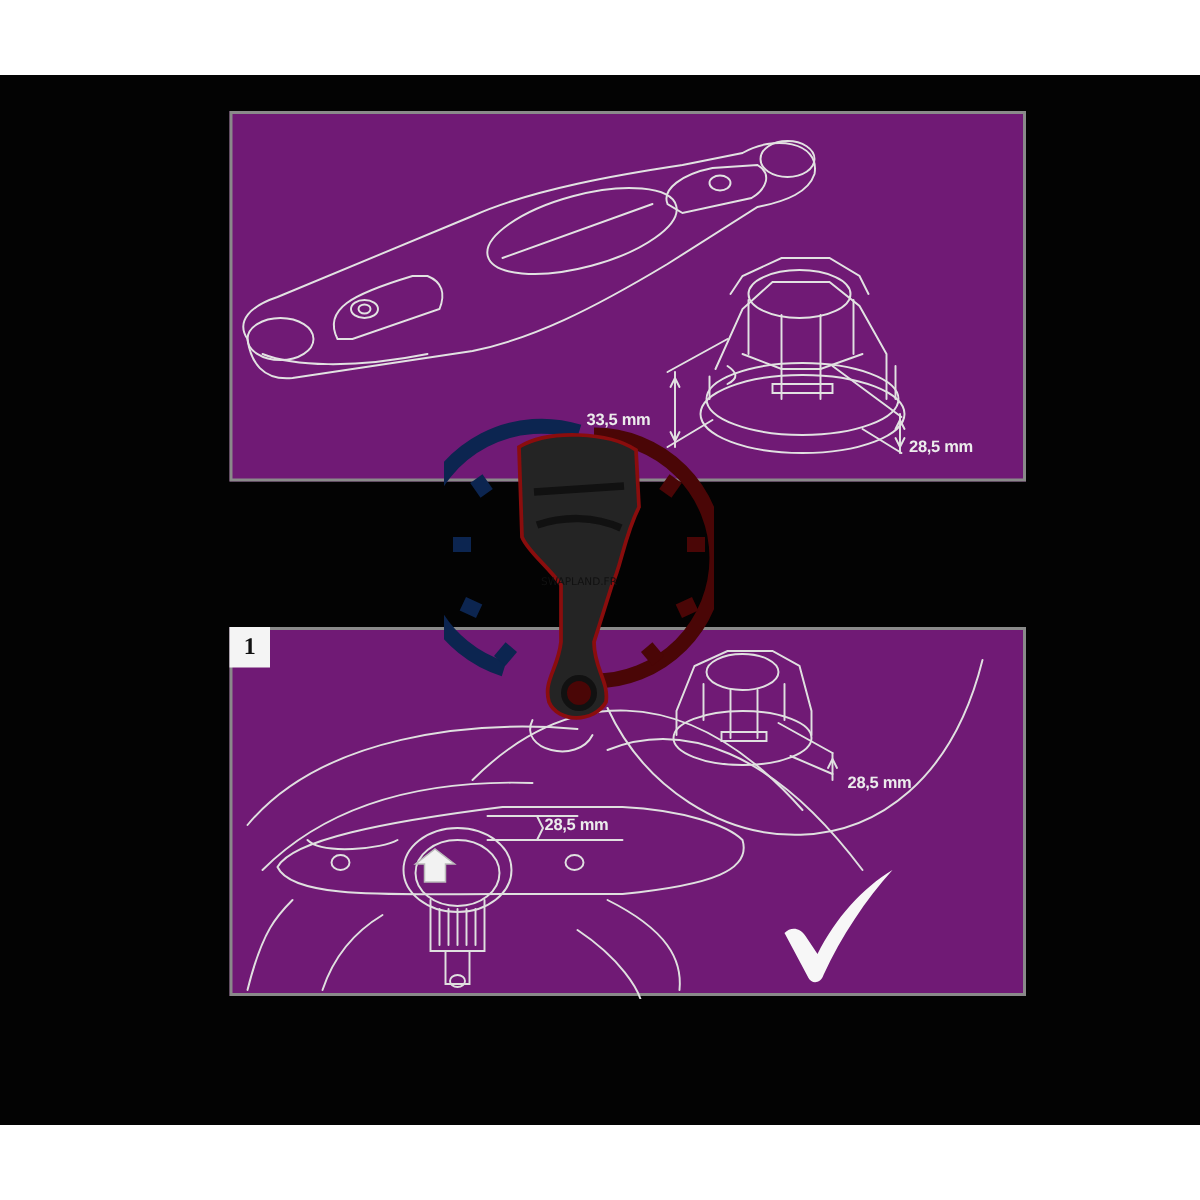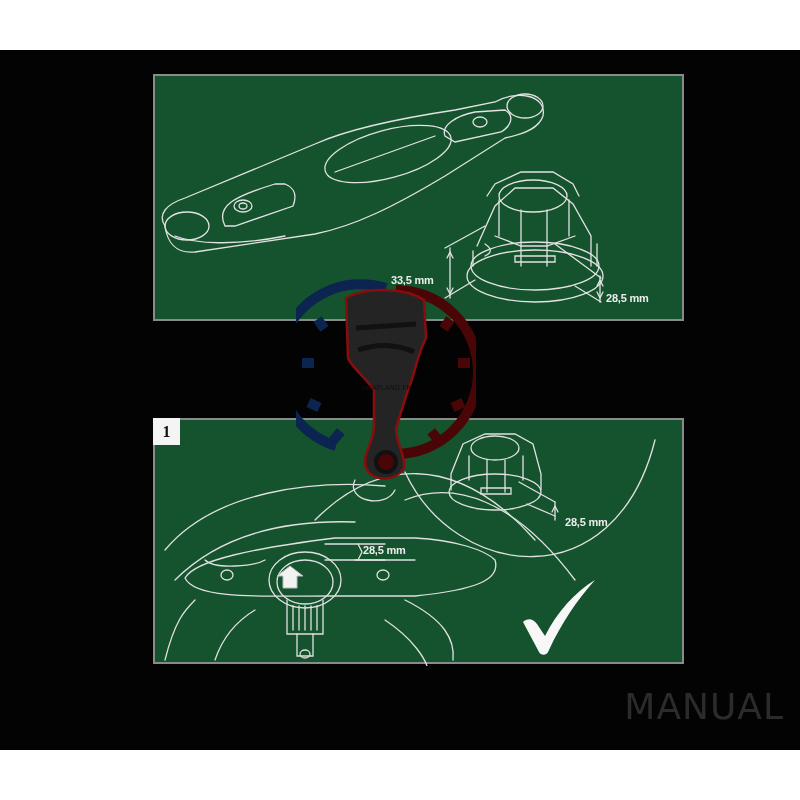--- a/index.html
+++ b/index.html
@@ -4,21 +4,21 @@
   <style>
     html, body { margin: 0; padding: 0; }
     body {
       width: 800px; height: 800px; background: #ffffff; position: relative; overflow: hidden;
       font-family: "Liberation Sans", sans-serif;
     }
     .page {
       position: absolute; left: 0; top: 50px; width: 800px; height: 700px; background: #030303;
     }
     .panel {
-      position: absolute; border: 2px solid #8a8a8a; box-sizing: border-box; background: #14532d;
+      position: absolute; border: 2px solid #8a8a8a; box-sizing: border-box; background: #701a75;
     }
     .panel svg { position: absolute; left: 0; top: 0; }
     .dim-label {
       position: absolute; color: #ececec; font-weight: bold; font-size: 11px;
       font-family: "Liberation Sans", sans-serif; letter-spacing: -0.2px; white-space: nowrap;
     }
     .step-badge {
       position: absolute; left: -2px; top: -2px; width: 27px; height: 27px; background: #f4f4f4;
       color: #111; font-family: "Liberation Serif", serif; font-weight: bold; font-size: 16px;
       display: flex; align-items: center; justify-content: center;
@@ -148,14 +148,13 @@
       <rect x="156" y="122" width="12" height="10" transform="rotate(-25 162 127)"></rect>
       <rect x="134" y="152" width="10" height="12" transform="rotate(-40 139 158)"></rect>
     </g>
 
     <path d="M50 20 C 70 8, 110 10, 128 22 L 130 60 C 120 80, 118 100, 112 112 L 100 150 C 100 168, 110 176, 108 190 C 100 204, 76 204, 70 190 C 66 176, 76 168, 78 150 L 78 112 C 70 100, 56 90, 52 80 Z" fill="#242424" stroke="#8a0d0d" stroke-width="2.5"></path>
     <path d="M60 50 L 120 46 M62 72 C 80 66, 100 66, 118 74" stroke="#111" stroke-width="5" fill="none"></path>
     <circle cx="90" cy="184" r="10" fill="#4a0606" stroke="#111" stroke-width="4"></circle>
     <text x="90" y="112" text-anchor="middle" font-size="7" fill="#111" font-family="DejaVu Sans, sans-serif">SWAPLAND.FR</text>
   </svg>
 
-  <div class="watermark">MANUAL</div>
 </div>
 
 </body></html>

